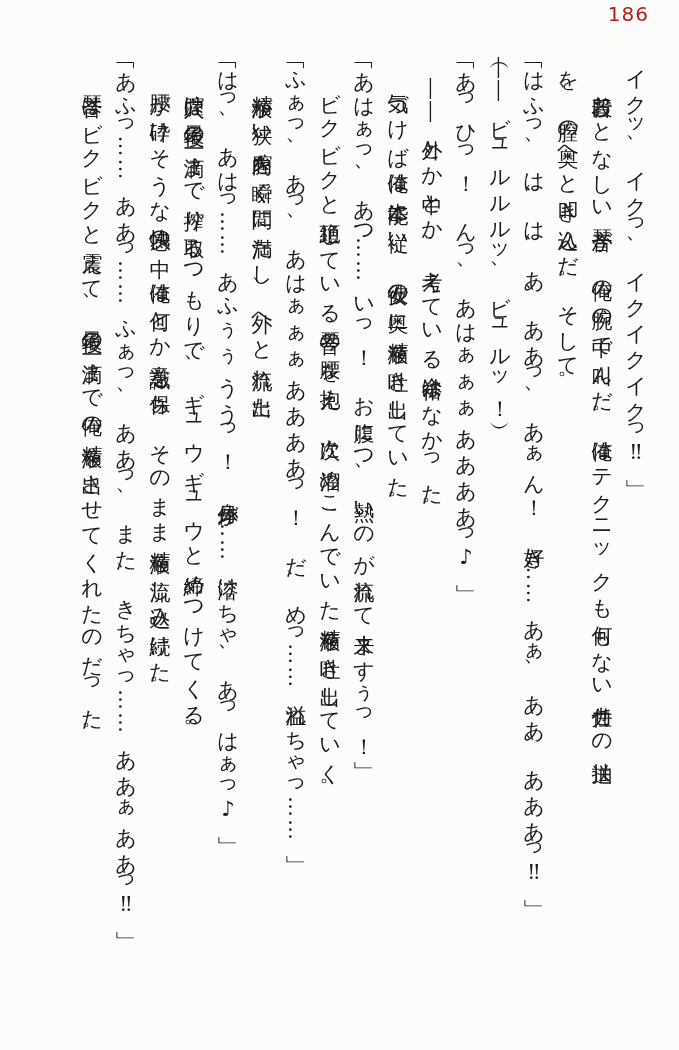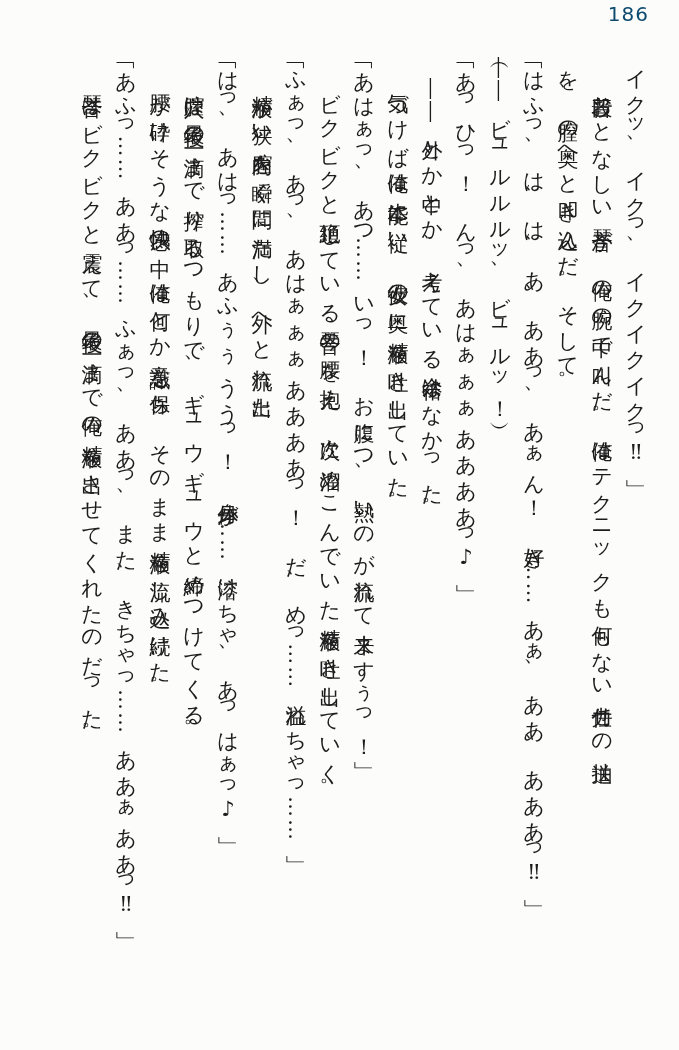--- a/index.html
+++ b/index.html
@@ -14,21 +14,21 @@
     background: #fcfcfb;
     overflow: hidden;
     font-family: "DejaVu Serif", "Liberation Serif", serif;
   }
   .pagenum {
     position: absolute;
     top: 2px;
     right: 30px;
     font-size: 20px;
     letter-spacing: 1px;
-    color: #0c4a6e;
+    color: #b91c1c;
     font-family: "DejaVu Sans", "Liberation Sans", sans-serif;
   }
   .textarea {
     position: absolute;
     top: 55px;
     right: 26px;
     height: 950px;
     writing-mode: vertical-rl;
     -webkit-writing-mode: vertical-rl;
     text-orientation: mixed;

